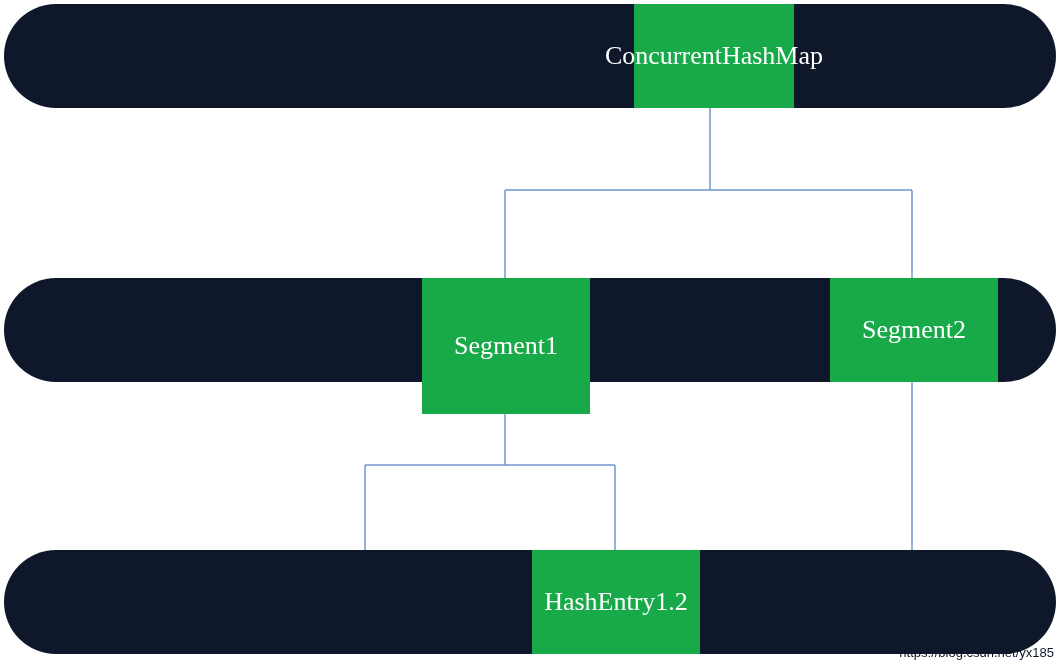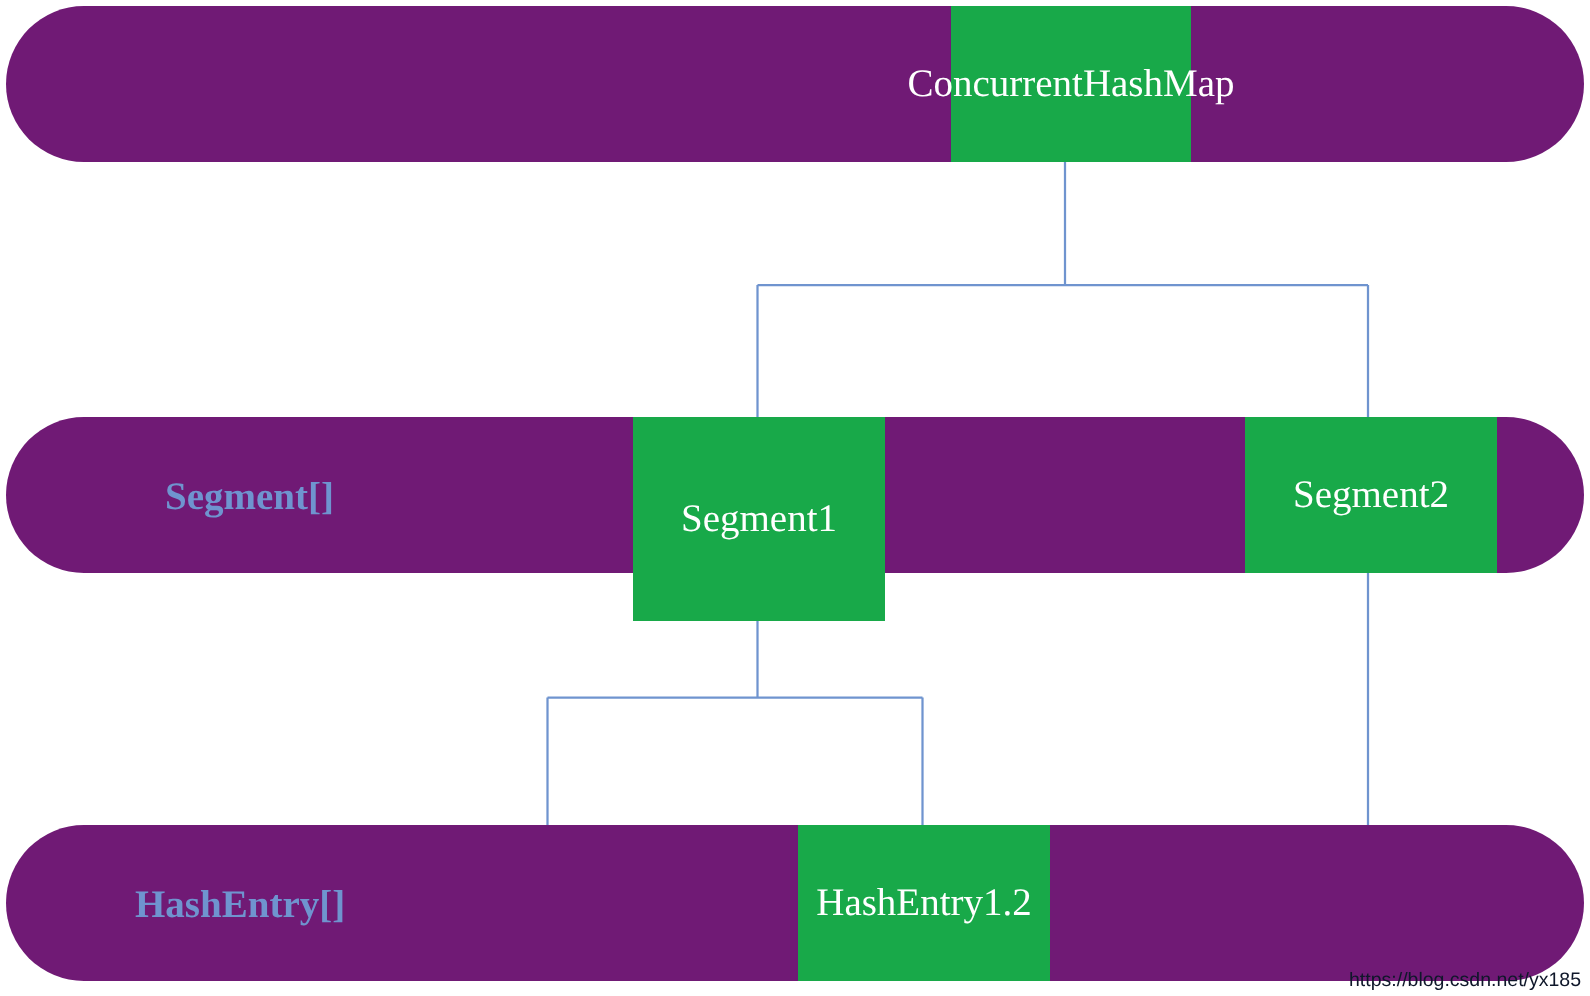--- a/index.html
+++ b/index.html
@@ -10,21 +10,21 @@
     height: 664px;
     position: relative;
     font-family: "Times New Roman", serif;
     background: #fff;
   }
   .row {
     position: absolute;
     left: 4px;
     width: 1052px;
     height: 104px;
-    background: #701a75;
+    background: #0f172a;
     border-radius: 52px;
   }
   .row1 { top: 4px; }
   .row2 { top: 278px; }
   .row3 { top: 550px; }
   .box {
     position: absolute;
     background: #18a949;
     color: #fff;
     display: flex;
@@ -75,29 +75,27 @@
   <line x1="912" y1="382" x2="912" y2="550" stroke="#6f94cf" stroke-width="1.5"></line>
 </svg>
 
 <div class="row row1">
   <div class="box" style="left:630px; top:0; width:160px; height:104px;">
     <span>ConcurrentHashMap</span>
   </div>
 </div>
 
 <div class="row row2">
-  <div class="row-label" style="left:106px; top:38px;">Segment[]</div>
   <div class="box" style="left:418px; top:0; width:168px; height:136px;">
     <span>Segment1</span>
   </div>
   <div class="box" style="left:826px; top:0; width:168px; height:104px;">
     <span>Segment2</span>
   </div>
 </div>
 
 <div class="row row3">
-  <div class="row-label" style="left:86px; top:38px;">HashEntry[]</div>
   <div class="box" style="left:528px; top:0; width:168px; height:104px;">
     <span>HashEntry1.2</span>
   </div>
 </div>
 
 <div class="watermark">https://blog.csdn.net/yx185</div>
 
 </body></html>

